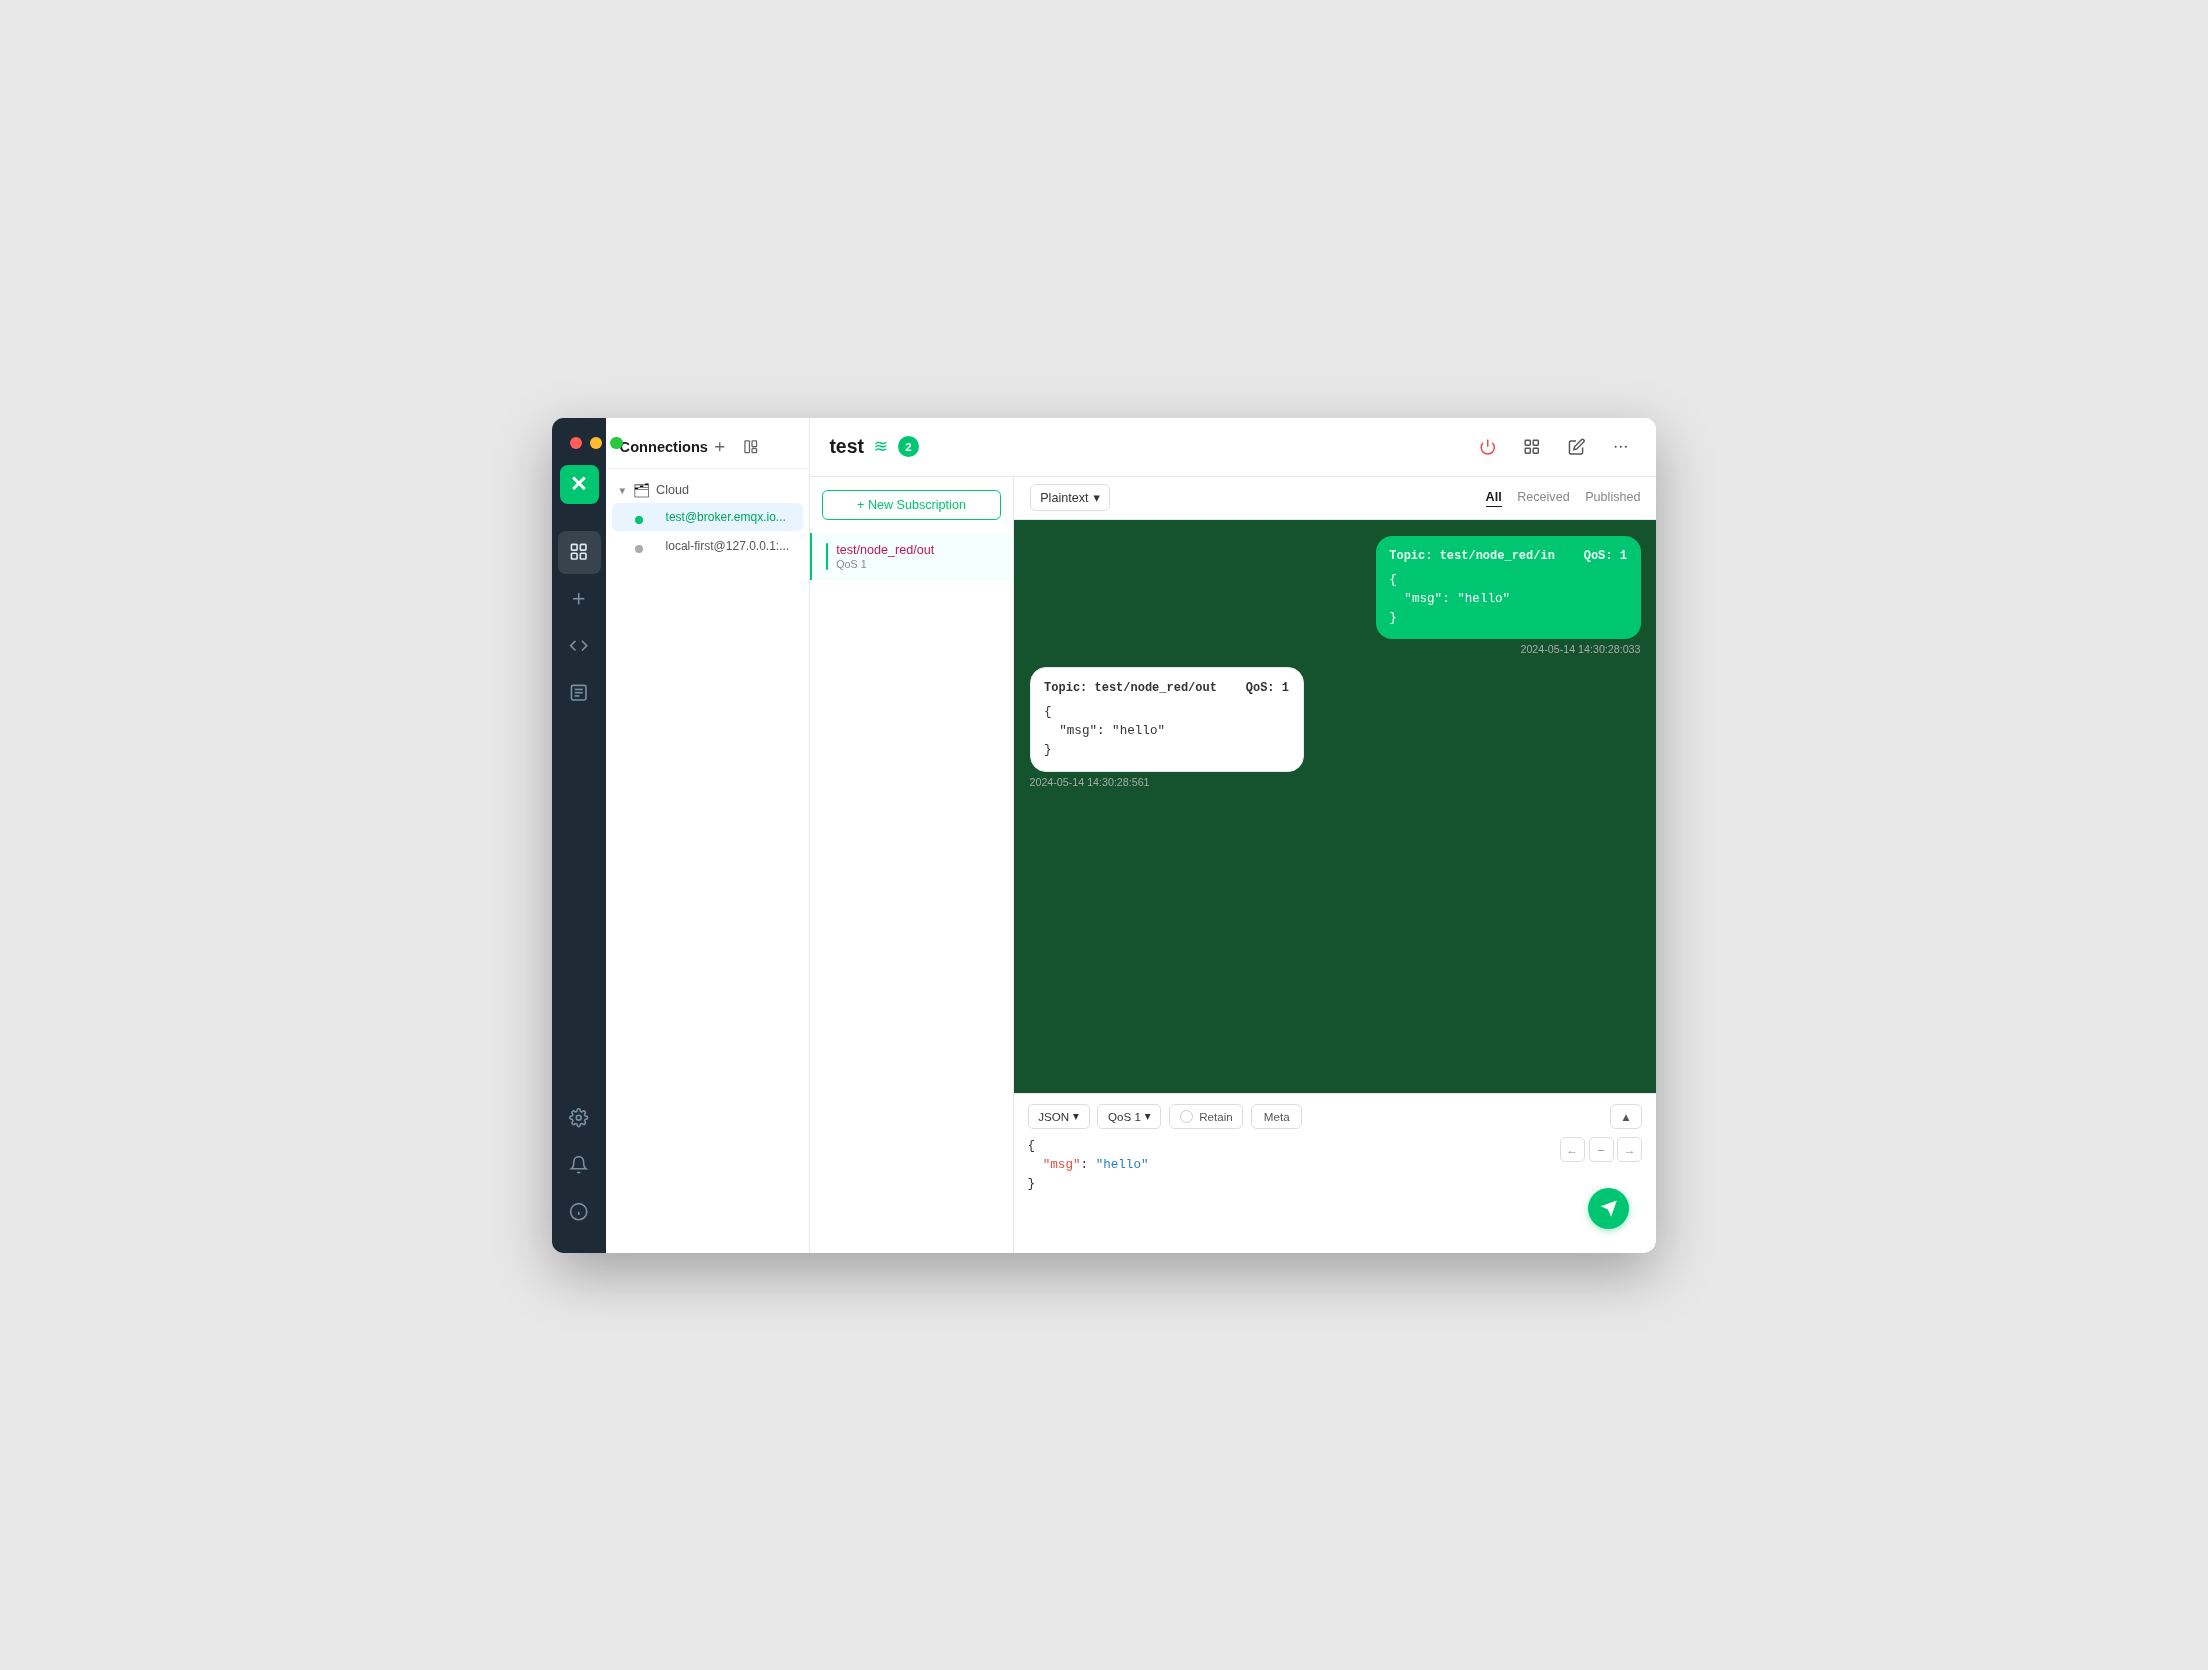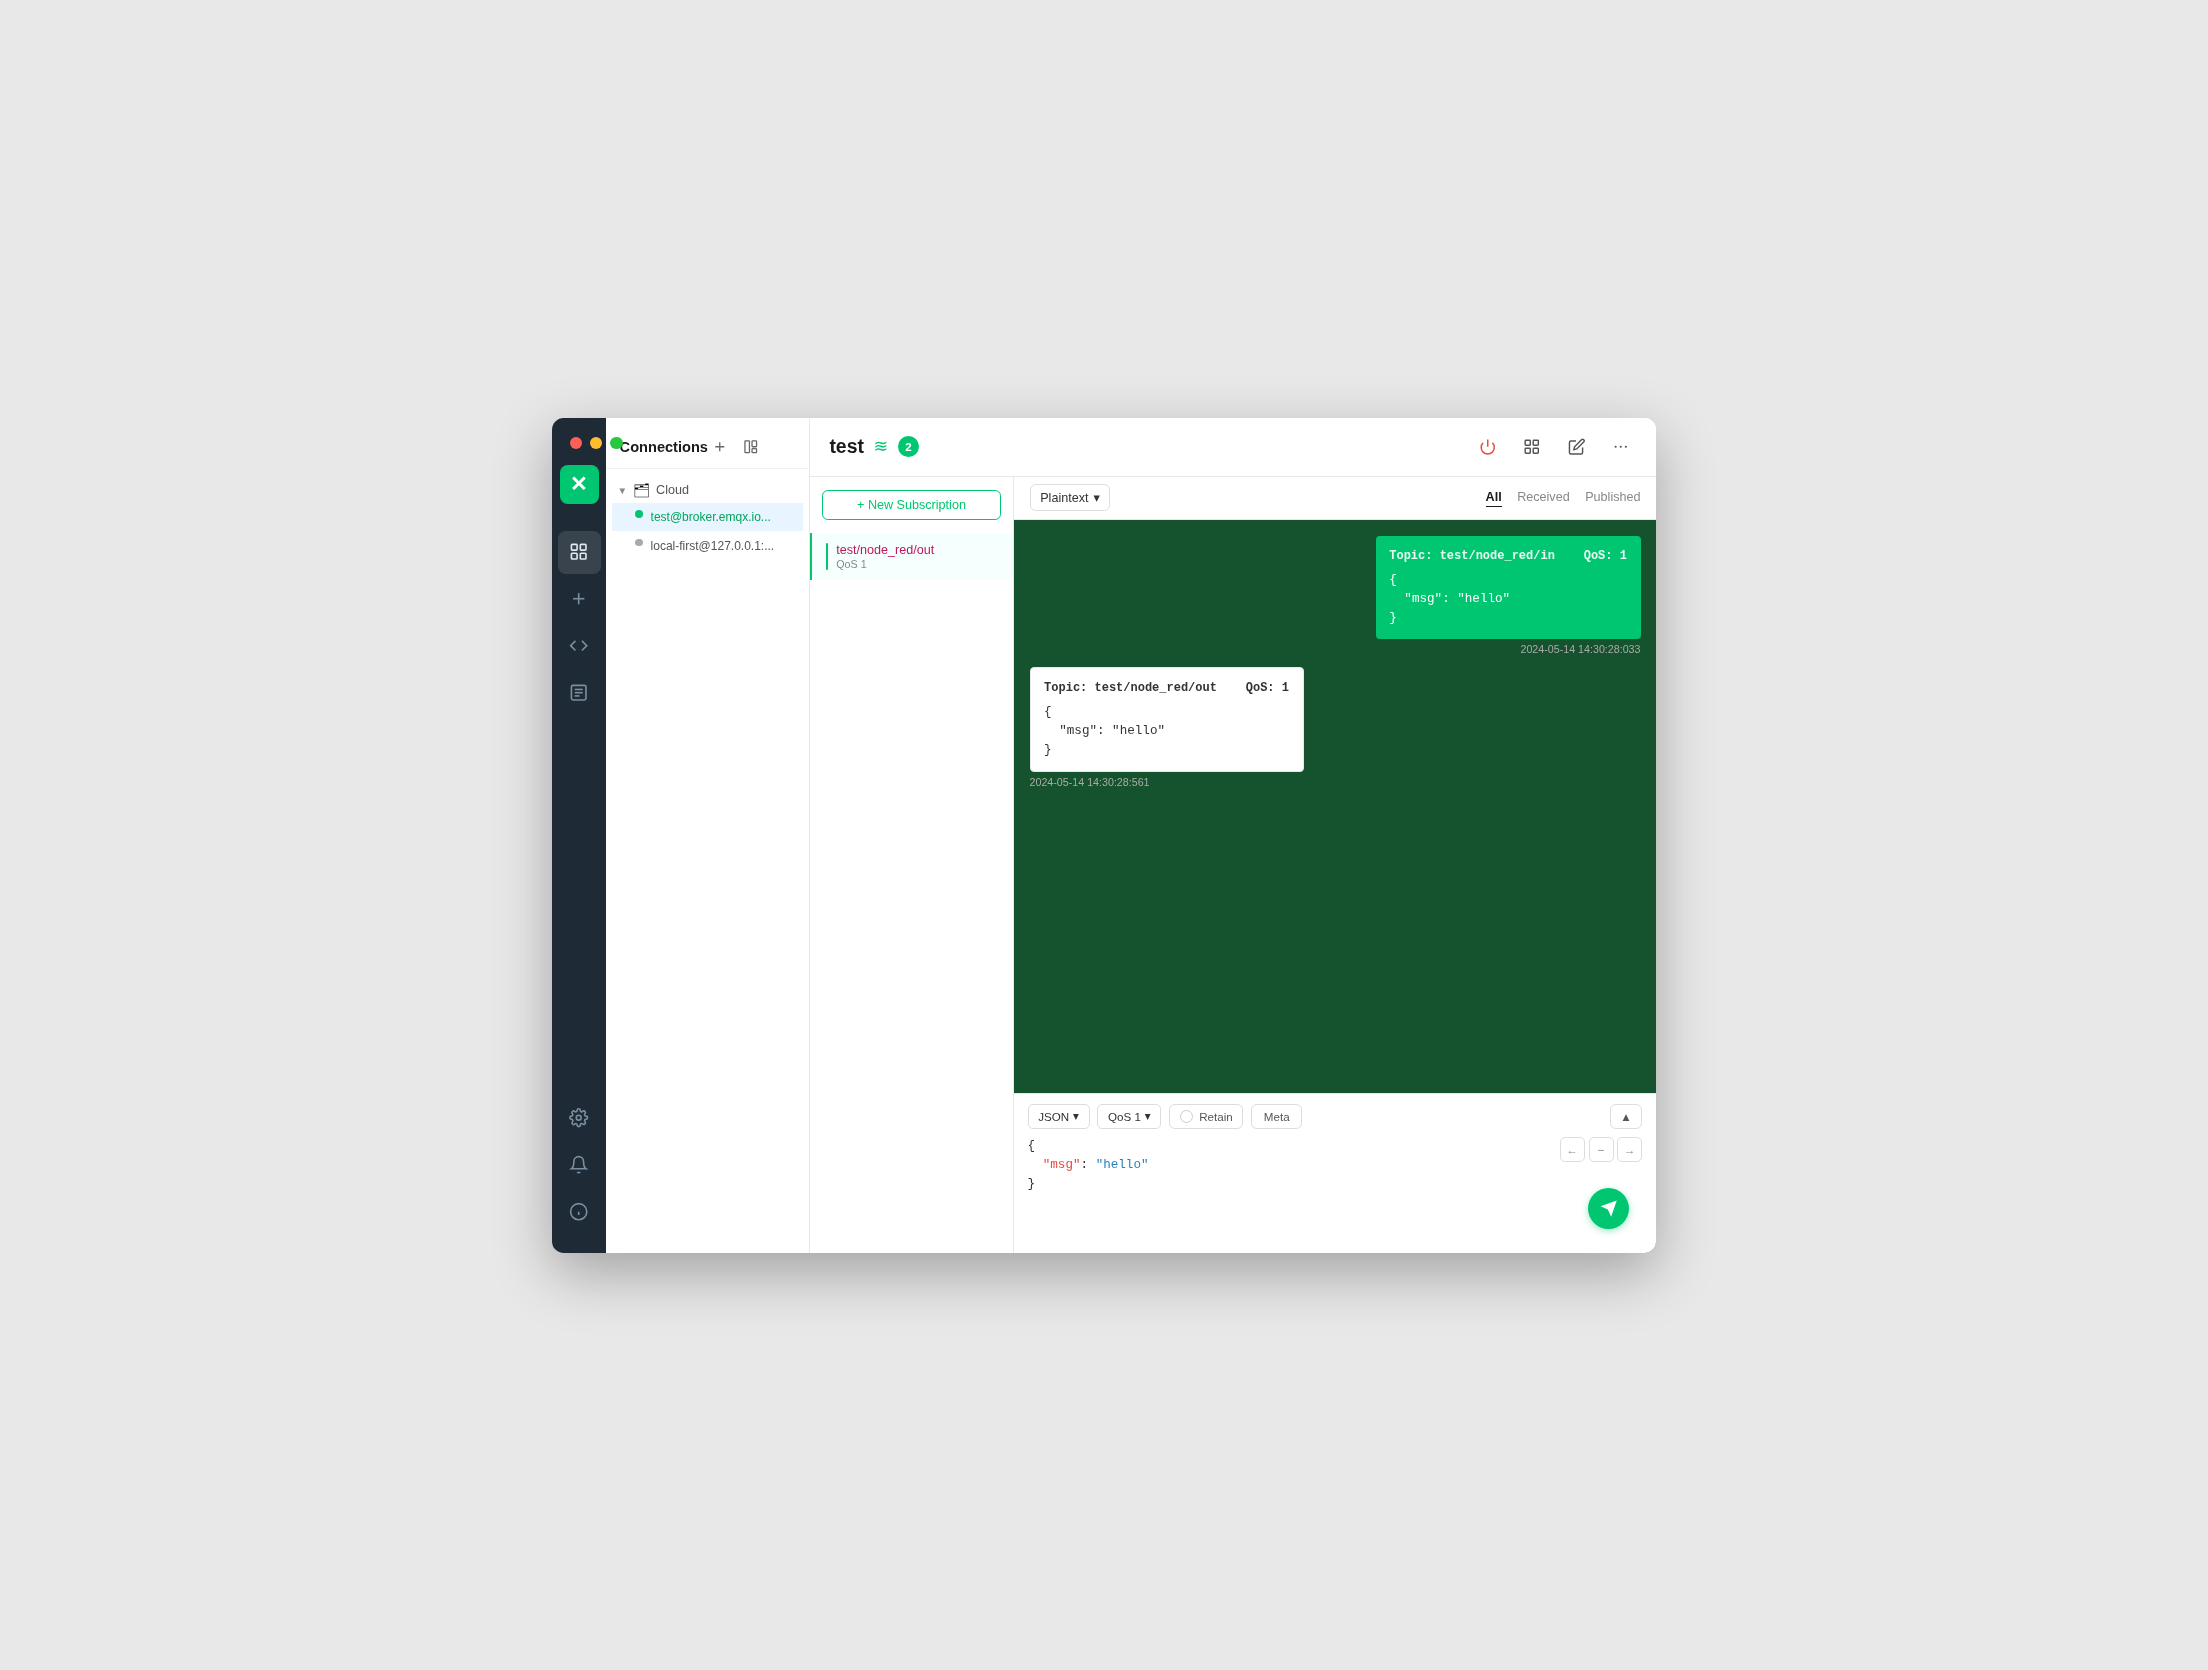--- a/index.html
+++ b/index.html
@@ -159,25 +159,25 @@
     }
     .group-icon {
       font-size: 13.6px;
     }
     .group-name {
       font-size: 12.6px;
       color: #555;
     }
     .connection-item {
       display: flex;
-      align-items: flex-start;
-      gap: 8px;
+      align-items: flex-end;
+      gap: 23px;
       padding: 6.8px 11.6px 6.8px 23px;
       cursor: pointer;
-      border-radius: 1px;
+      border-radius: 6px;
       margin: 1px 5.8px;
       transition: background 0.15s;
     }
     .connection-item.active { background: #e8f4ff; }
     .connection-dot {
       width: 7.8px;
       height: 7.8px;
       border-radius: 50%;
       flex-shrink: 0;
     }
@@ -368,21 +368,21 @@
       gap: 11.6px;
     }
     .message-bubble-wrapper {
       display: flex;
       flex-direction: column;
     }
     .message-bubble-wrapper.sent { align-items: flex-end; }
     .message-bubble-wrapper.received { align-items: flex-start; }
     .message-bubble {
       max-width: 70%;
-      border-radius: 4px;
+      border-radius: 16px;
       padding: 11.6px 13.6px;
       font-family: 'Courier New', monospace;
       font-size: 12.6px;
       line-height: 1.5;
     }
     .message-bubble.sent {
       background: #00c671;
       color: white;
     }
     .message-bubble.received {

